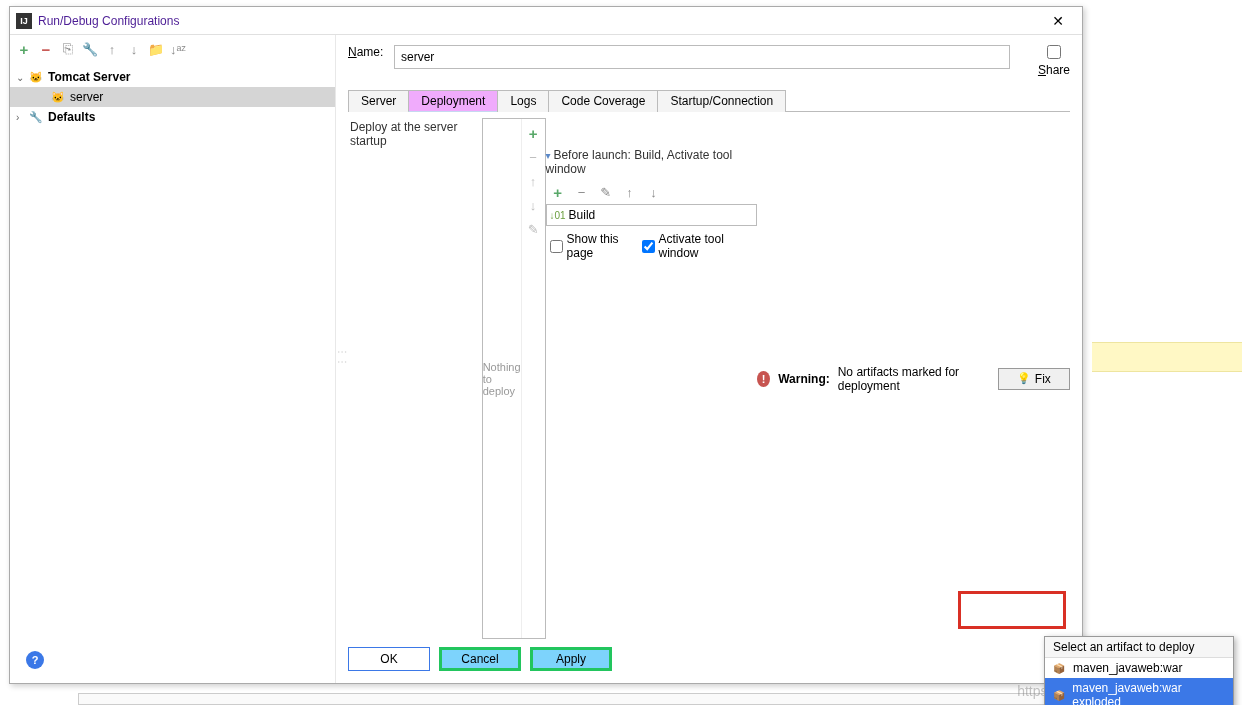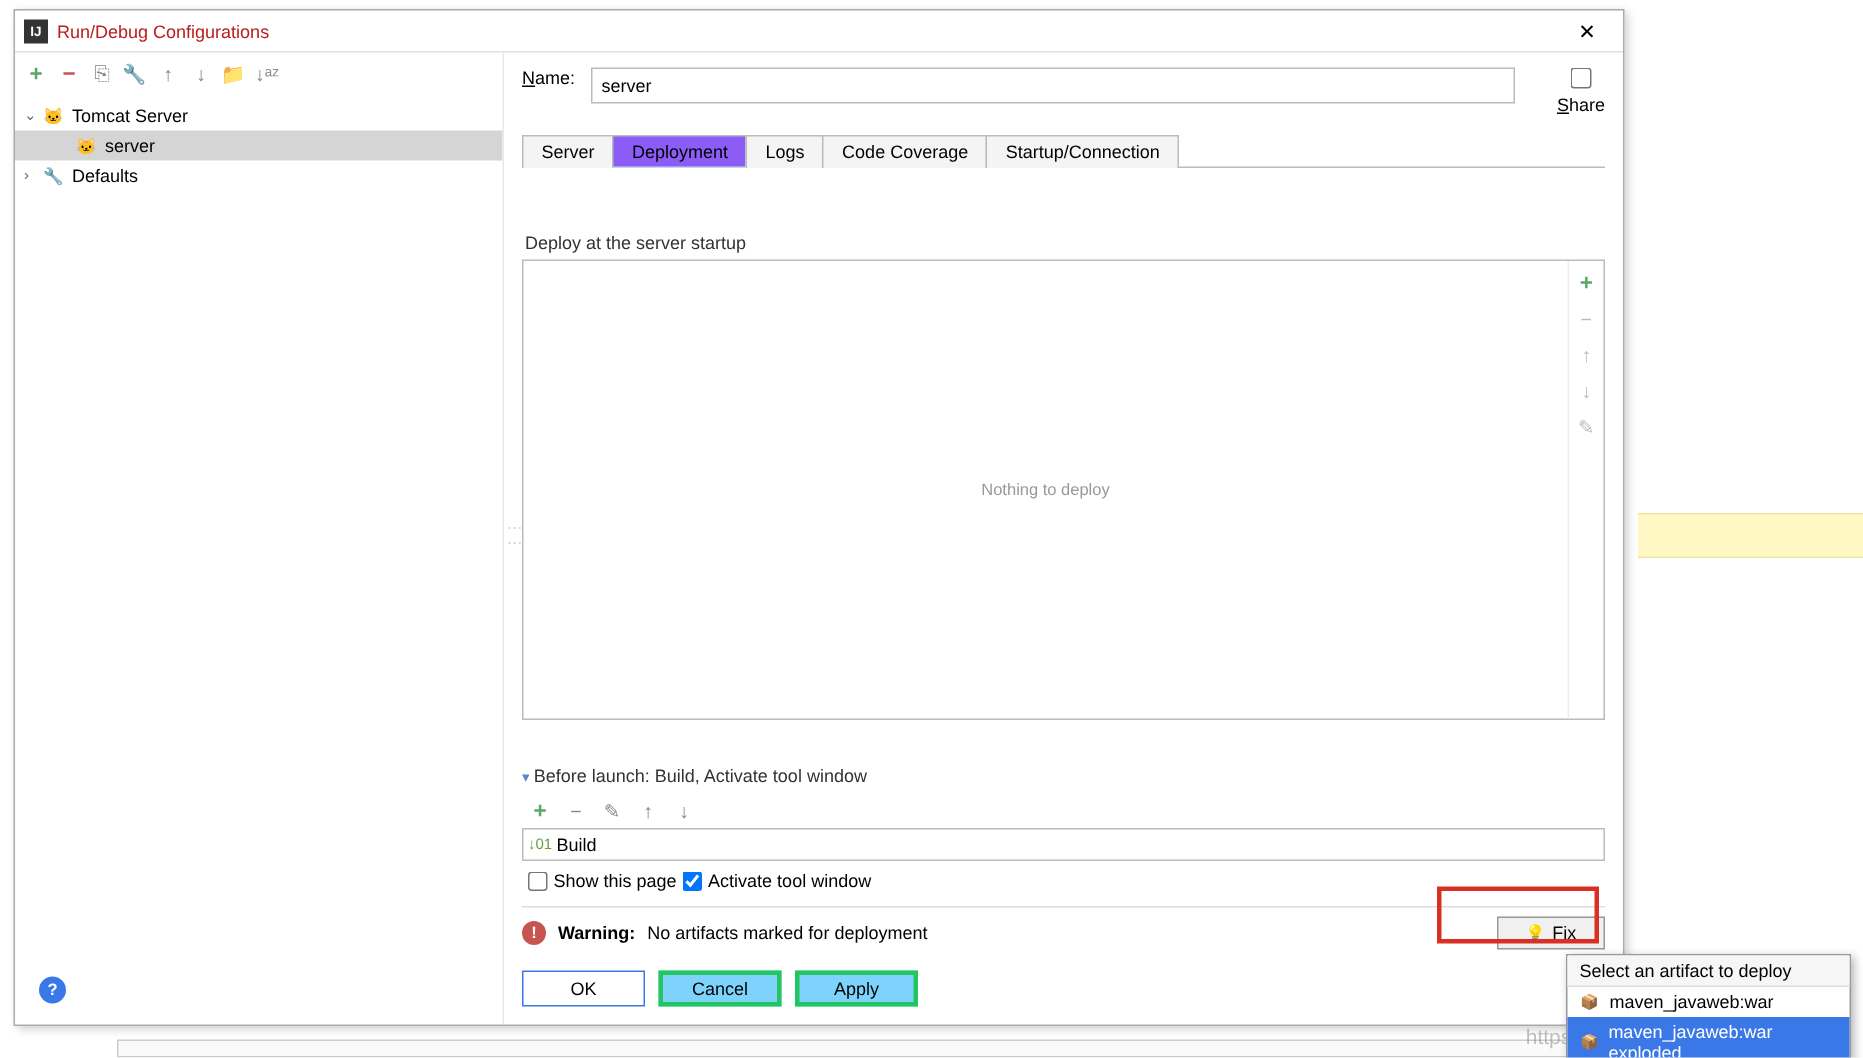--- a/index.html
+++ b/index.html
@@ -1,50 +1,50 @@
 <!DOCTYPE html>
 <html><head>
   <meta charset="utf-8">
   <style>
     * { box-sizing: border-box; margin: 0; padding: 0; font-family: "Segoe UI", Tahoma, sans-serif; font-size: 12px; }
     body { background: #fff; width: 1242px; height: 705px; position: relative; }
     .dialog { position: absolute; left: 9px; top: 6px; width: 1074px; height: 678px; border: 1px solid #aaa; background: #fff; box-shadow: 2px 2px 6px rgba(0,0,0,.2); display: flex; flex-direction: column; }
     .titlebar { height: 28px; display: flex; align-items: center; padding: 0 6px; border-bottom: 1px solid #e0e0e0; }
     .titlebar-icon { width: 16px; height: 16px; background: #333; display: inline-flex; align-items: center; justify-content: center; color: #fff; font-size: 9px; font-weight: bold; margin-right: 6px; }
-    .titlebar-text { flex: 1; color: #b91c1c; }
+    .titlebar-text { flex: 1; color: #4c1d95; }
     .close-btn { width: 36px; height: 24px; display: flex; align-items: center; justify-content: center; font-size: 14px; cursor: pointer; }
     .dlg-body { flex: 1; display: flex; overflow: hidden; }
     .sidebar { width: 326px; border-right: 1px solid #e8e8e8; display: flex; flex-direction: column; }
     .toolbar { height: 28px; display: flex; align-items: center; gap: 6px; padding: 4px 6px; }
     .tb-icon { width: 16px; height: 16px; display: inline-flex; align-items: center; justify-content: center; cursor: pointer; color: #888; font-size: 13px; }
     .tb-icon.plus { color: #59a869; font-weight: bold; font-size: 15px; }
     .tb-icon.minus { color: #c75450; font-weight: bold; font-size: 15px; }
     .tree { flex: 1; padding: 4px 0; overflow: auto; }
     .tree-item { display: flex; align-items: center; height: 20px; padding-left: 6px; cursor: pointer; }
     .tree-item.selected { background: #d5d5d5; }
     .tree-item .expander { width: 12px; font-size: 10px; color: #666; }
     .tree-item .item-icon { width: 16px; height: 16px; margin-right: 4px; display: inline-flex; align-items: center; justify-content: center; font-size: 11px; }
     .tomcat-icon { color: #d98a00; }
     .wrench-icon { color: #888; }
-    .tree-item.bold .label { font-weight: normal; text-align: center; }
+    .tree-item.bold .label { font-weight: bold; text-align: center; }
     .tree-item.child { padding-left: 40px; }
     .help-icon { position: absolute; left: 16px; bottom: 14px; width: 18px; height: 18px; border-radius: 50%; background: #3b78e7; color: #fff; display: flex; align-items: center; justify-content: center; font-weight: bold; font-size: 11px; cursor: pointer; }
     .main { flex: 1; display: flex; flex-direction: column; padding: 10px 12px 0 12px; position: relative; }
     .name-row { display: flex; align-items: flex-start; gap: 8px; margin-bottom: 12px; }
     .name-label { width: 38px; text-decoration: underline; text-decoration-color: transparent; }
     .name-label::first-letter { text-decoration: underline; }
     .name-input { flex: 1; height: 24px; border: 1px solid #bbb; padding: 2px 6px; font-size: 12px; }
     .share-wrap { display: flex; align-items: center; gap: 4px; margin-left: 20px; flex-direction: column; }
     .share-wrap input { width: 14px; height: 14px; }
     .share-wrap label { text-decoration: underline; text-decoration-color: transparent; }
     .share-wrap label::first-letter { text-decoration: underline; }
     .tabs { display: flex; border-bottom: 1px solid #bbb; }
     .tab { padding: 3px 12px; border: 1px solid #bbb; border-bottom: none; margin-right: -1px; background: #f4f4f4; cursor: pointer; position: relative; top: 1px; }
-    .tab.active { background: #8b5cf6; border-bottom: 1px solid #c6d8f0; }
-    .tab-content { flex: 1; display: flex; flex-direction: column; padding-top: 6px; overflow: hidden; margin-top: 35px; }
+    .tab.active { background: #f0abfc; border-bottom: 1px solid #c6d8f0; }
+    .tab-content { flex: 1; display: flex; flex-direction: row; padding-top: 6px; overflow: hidden; }
     .deploy-label { color: #333; margin: 2px 0 4px 2px; }
     .deploy-box { flex: 1; display: flex; border: 1px solid #bbb; min-height: 200px; }
     .deploy-area { flex: 1; display: flex; align-items: center; justify-content: center; color: #999; font-size: 11px; }
     .deploy-tools { width: 24px; border-left: 1px solid #eee; display: flex; flex-direction: column; align-items: center; gap: 8px; padding-top: 6px; }
     .deploy-tools .tb-icon { color: #bbb; }
     .deploy-tools .plus { color: #59a869; }
     .before-launch { margin-top: 30px; }
     .bl-header { color: #333; margin-bottom: 6px; }
     .bl-header::before { content: "▾ "; color: #5a88c8; font-size: 10px; }
     .bl-toolbar { display: flex; gap: 8px; padding: 2px 4px; }

